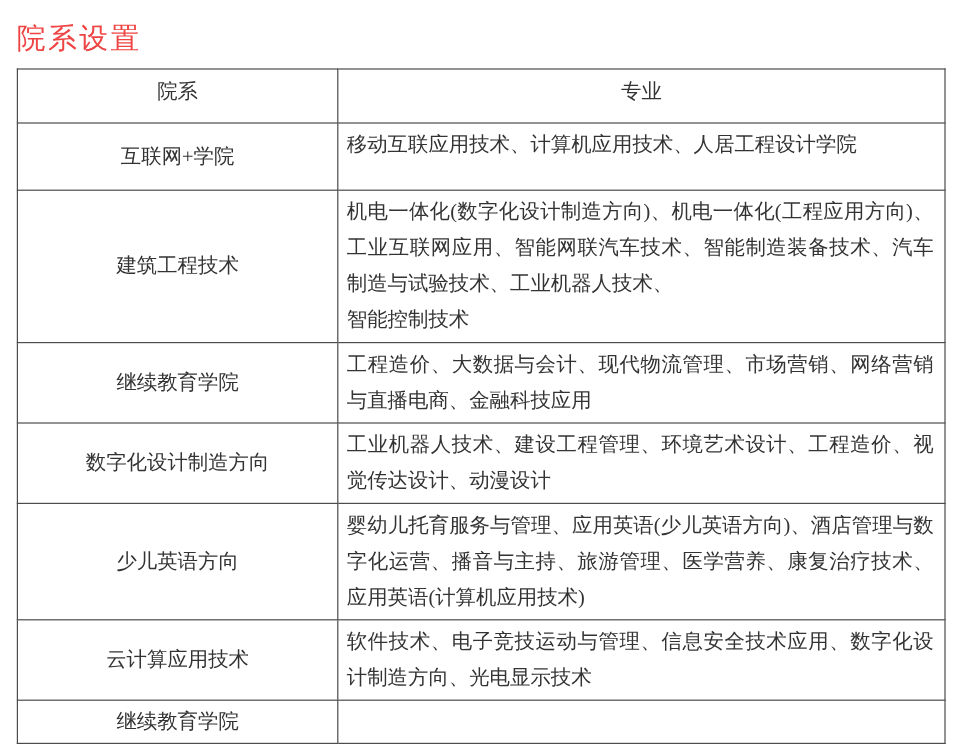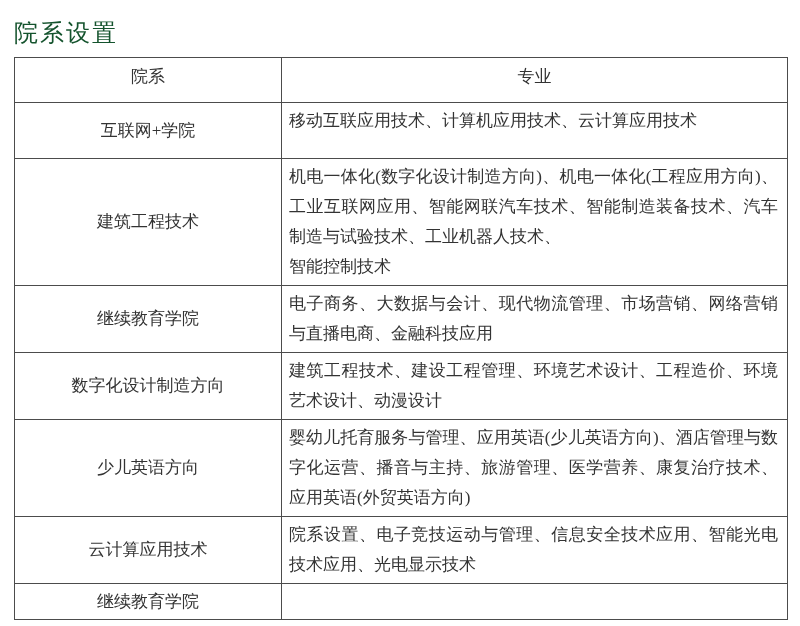--- a/index.html
+++ b/index.html
@@ -15,21 +15,21 @@
   .page {
     box-sizing: border-box;
     width: 800px;
     height: 626px;
     padding: 10px 13px 0 14px;
   }
   .page-title {
     font-size: 24px;
     font-weight: 500;
     letter-spacing: 2px;
-    color: #14532d;
+    color: #ef4444;
     margin: 4px 0 0 0;
     height: 40px;
     line-height: 38px;
   }
   table.dept-table {
     border-collapse: collapse;
     table-layout: fixed;
     width: 773px;
     margin-top: 3px;
   }
@@ -85,42 +85,42 @@
     </colgroup>
     <thead>
       <tr class="h45">
         <th>院系</th>
         <th>专业</th>
       </tr>
     </thead>
     <tbody>
       <tr class="h56">
         <td class="dept-cell">互联网+学院</td>
-        <td class="majors-cell">移动互联应用技术、计算机应用技术、云计算应用技术</td>
+        <td class="majors-cell">移动互联应用技术、计算机应用技术、人居工程设计学院</td>
       </tr>
       <tr class="h120">
         <td class="dept-cell">建筑工程技术</td>
         <td class="majors-cell">机电一体化(数字化设计制造方向)、机电一体化(工程应用方向)、工业互联网应用、智能网联汽车技术、智能制造装备技术、汽车制造与试验技术、工业机器人技术、
 智能控制技术</td>
       </tr>
       <tr class="h57">
         <td class="dept-cell">继续教育学院</td>
-        <td class="majors-cell">电子商务、大数据与会计、现代物流管理、市场营销、网络营销与直播电商、金融科技应用</td>
+        <td class="majors-cell">工程造价、大数据与会计、现代物流管理、市场营销、网络营销与直播电商、金融科技应用</td>
       </tr>
       <tr class="h53">
         <td class="dept-cell">数字化设计制造方向</td>
-        <td class="majors-cell">建筑工程技术、建设工程管理、环境艺术设计、工程造价、环境艺术设计、动漫设计</td>
+        <td class="majors-cell">工业机器人技术、建设工程管理、环境艺术设计、工程造价、视觉传达设计、动漫设计</td>
       </tr>
       <tr class="h95">
         <td class="dept-cell">少儿英语方向</td>
-        <td class="majors-cell">婴幼儿托育服务与管理、应用英语(少儿英语方向)、酒店管理与数字化运营、播音与主持、旅游管理、医学营养、康复治疗技术、应用英语(外贸英语方向)</td>
+        <td class="majors-cell">婴幼儿托育服务与管理、应用英语(少儿英语方向)、酒店管理与数字化运营、播音与主持、旅游管理、医学营养、康复治疗技术、应用英语(计算机应用技术)</td>
       </tr>
       <tr class="h60">
         <td class="dept-cell">云计算应用技术</td>
-        <td class="majors-cell">院系设置、电子竞技运动与管理、信息安全技术应用、智能光电技术应用、光电显示技术</td>
+        <td class="majors-cell">软件技术、电子竞技运动与管理、信息安全技术应用、数字化设计制造方向、光电显示技术</td>
       </tr>
       <tr class="h36">
         <td class="dept-cell">继续教育学院</td>
         <td class="majors-cell"></td>
       </tr>
     </tbody>
   </table>
 </div>
 
 </body></html>

